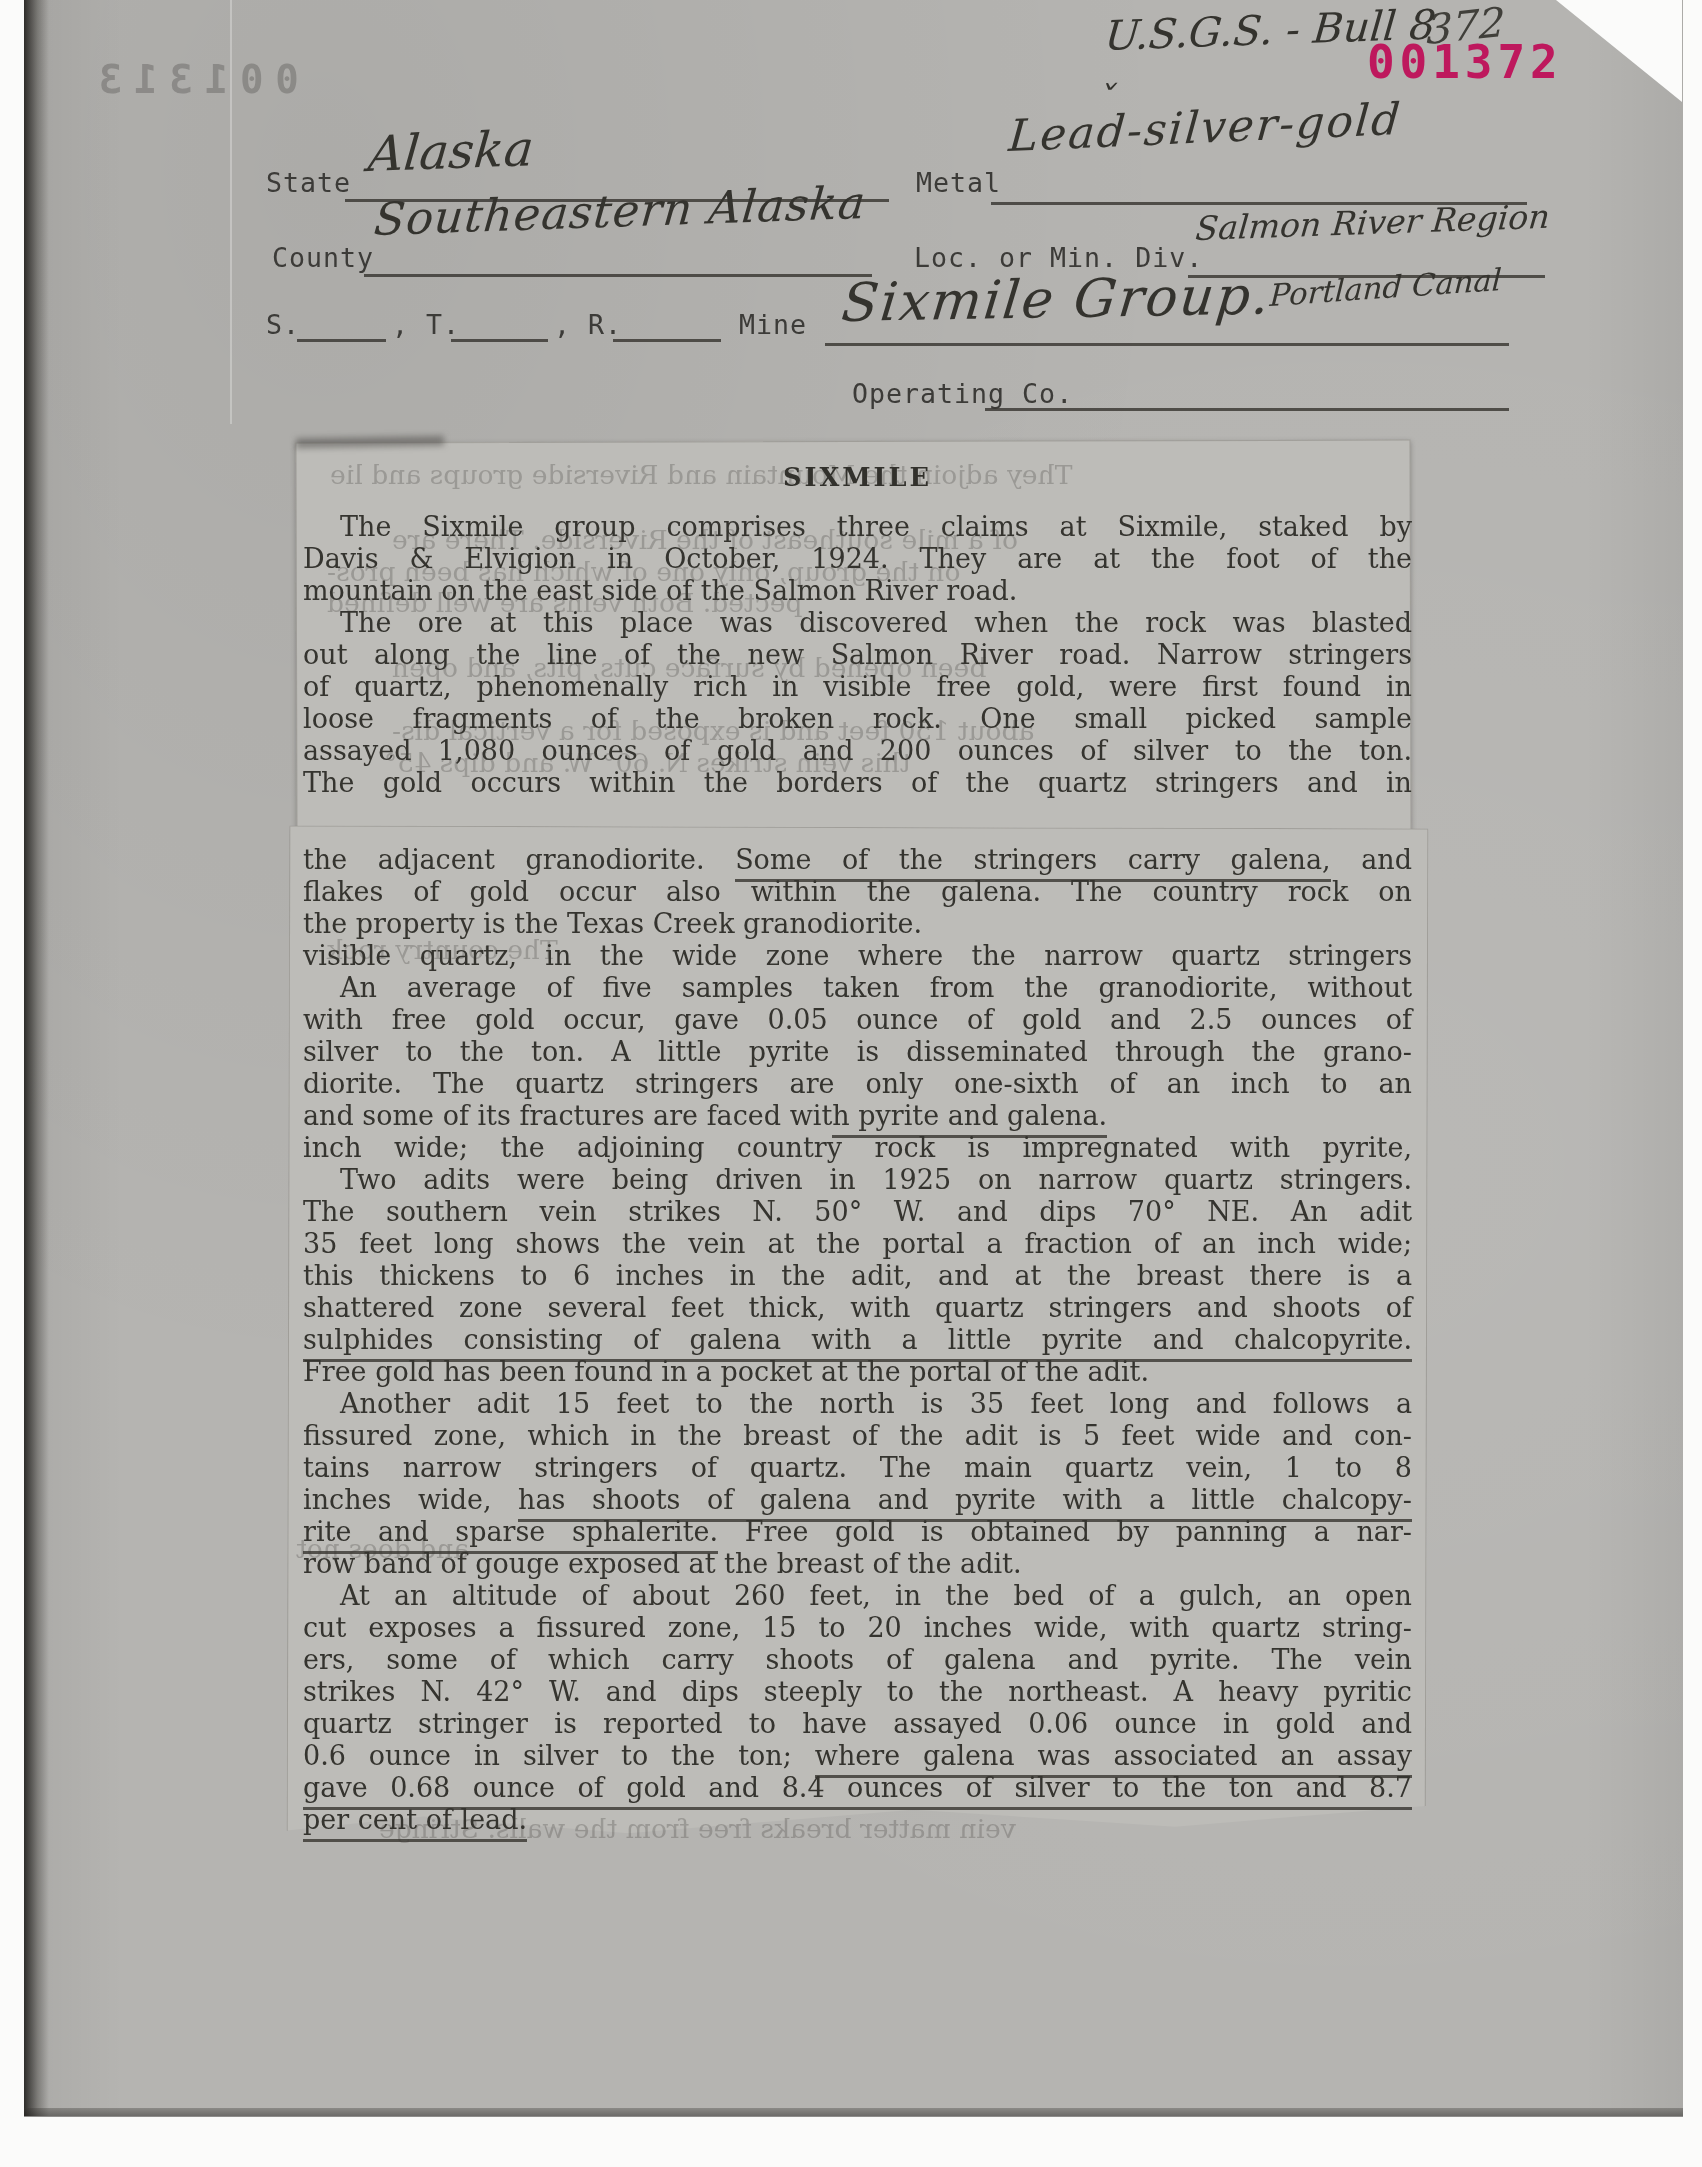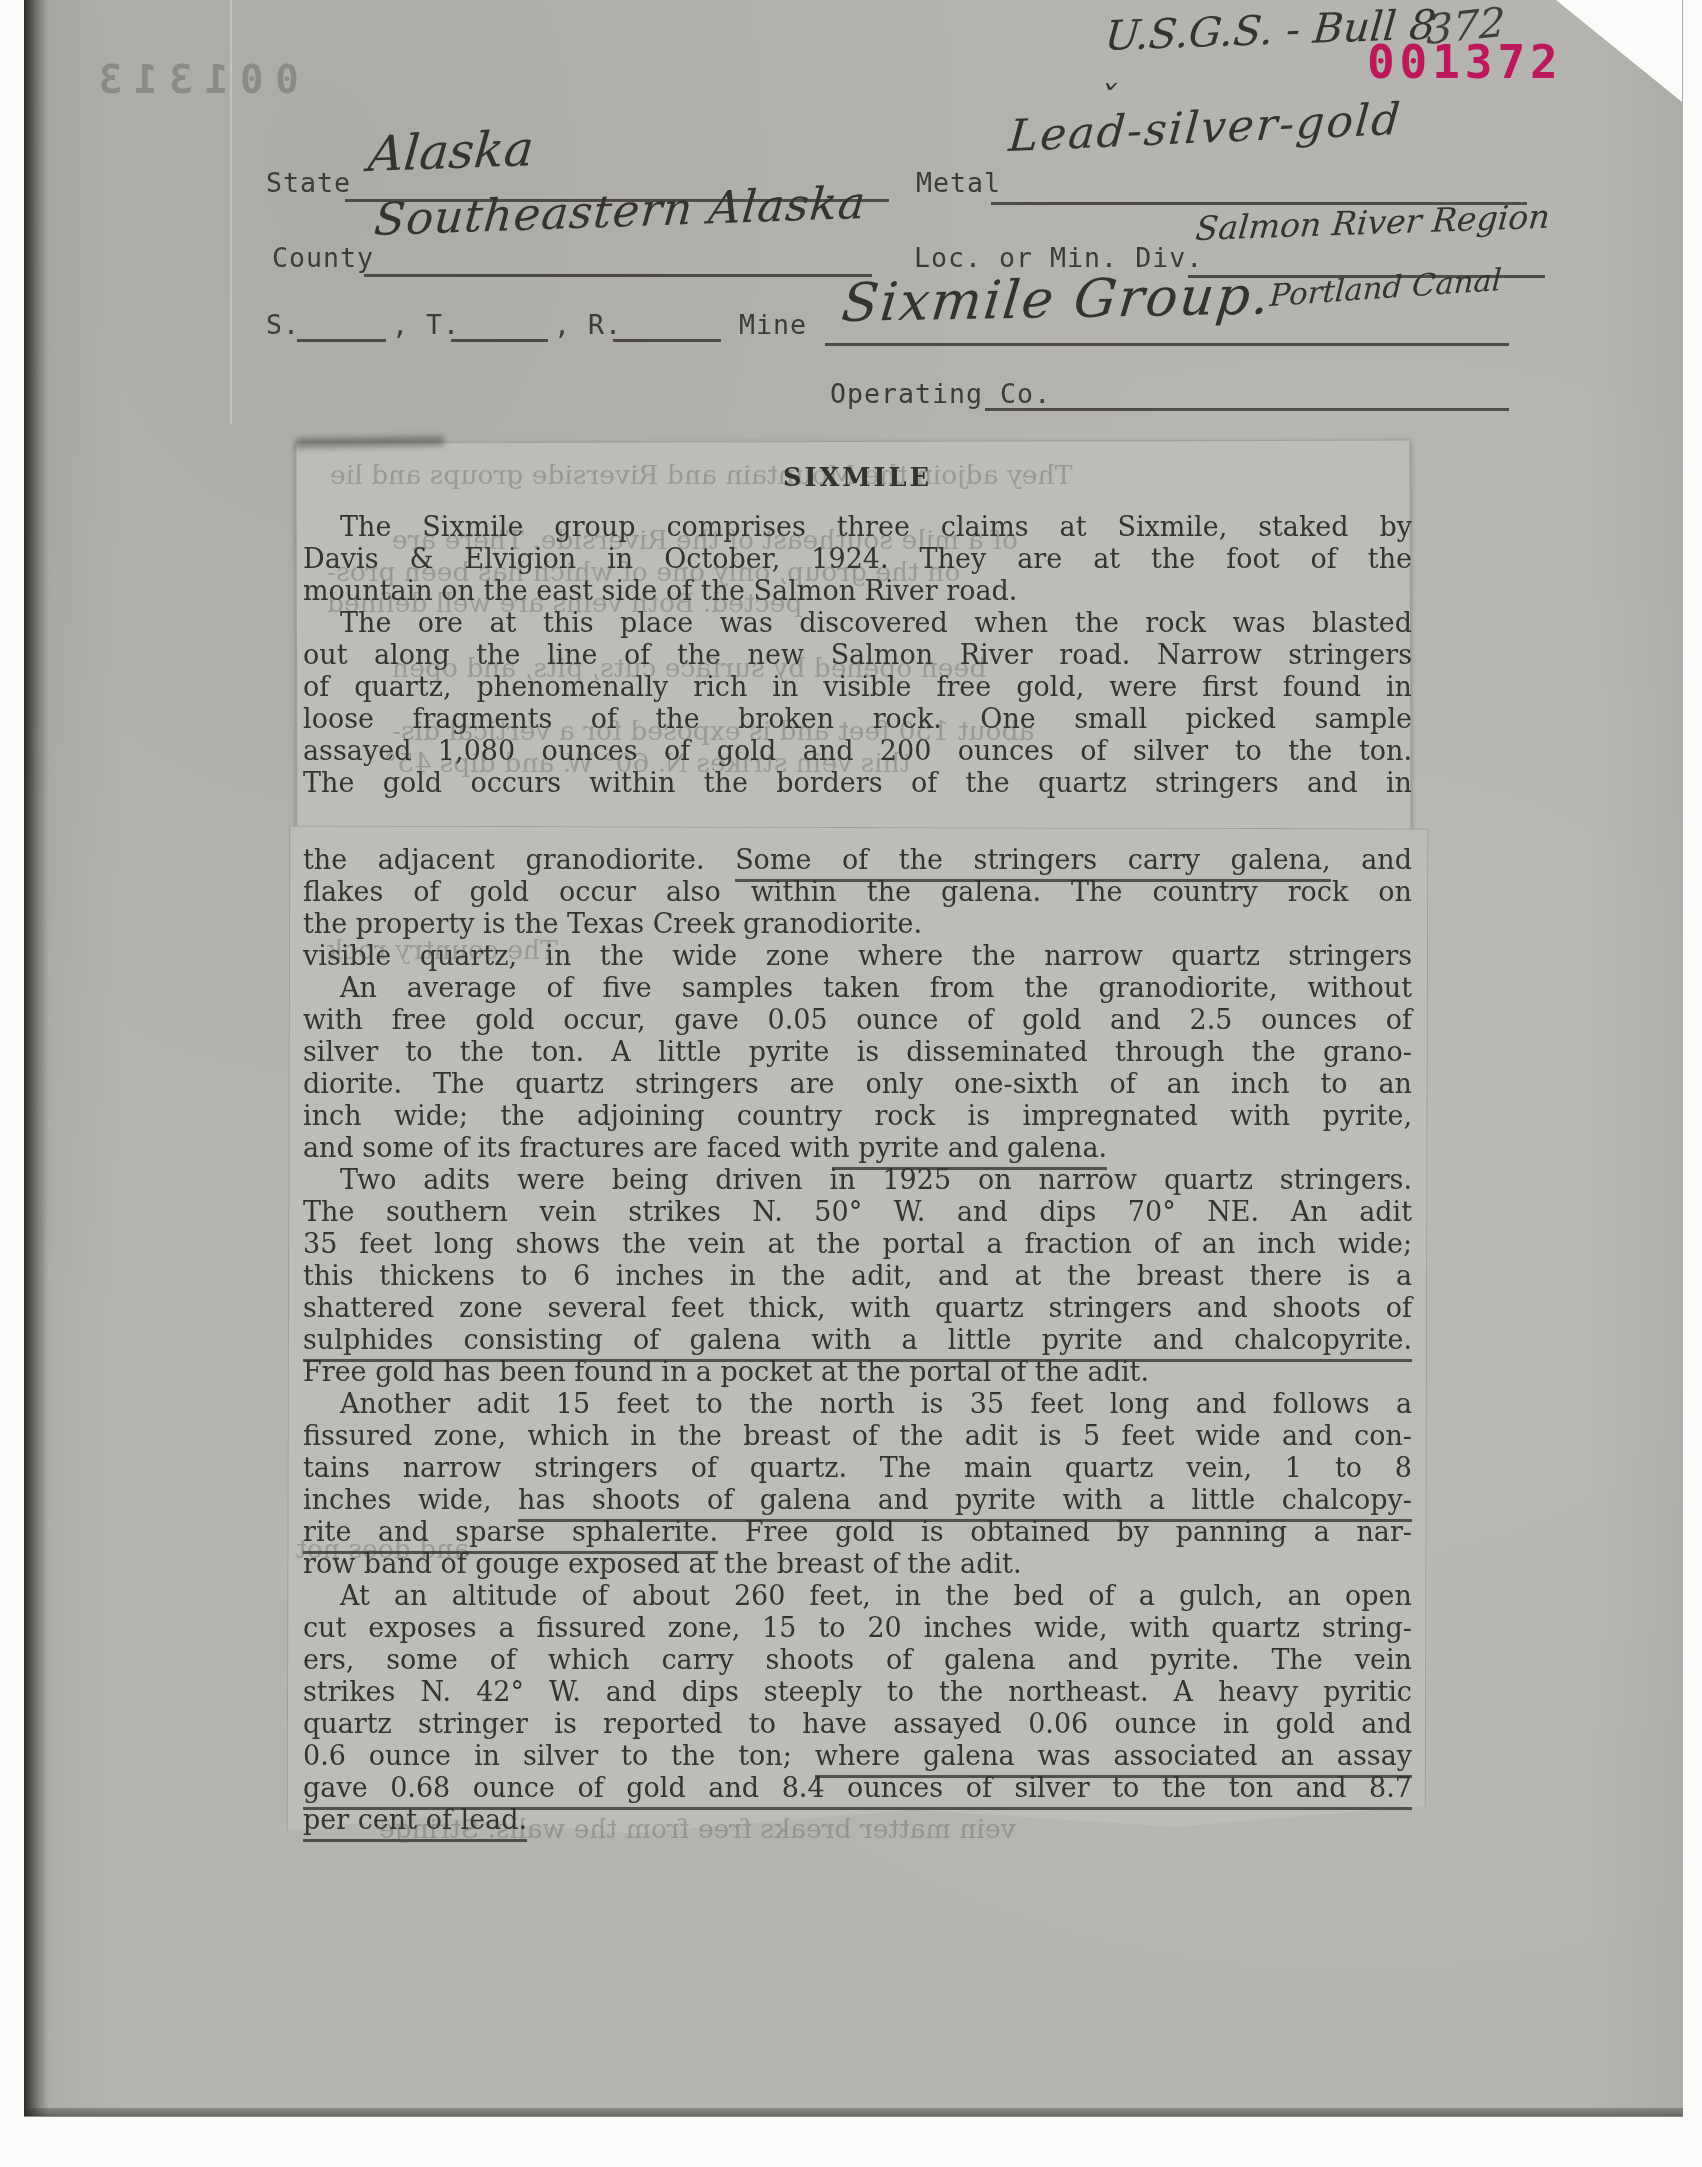--- a/index.html
+++ b/index.html
@@ -65,21 +65,21 @@
   <div class="stamp" style="left:1367px;top:35px;font-size:46px;letter-spacing:4.9px;">001372</div>
 
   <div class="tlab" style="left:266px;top:167px">State</div>
   <div class="tlab" style="left:916px;top:167px">Metal</div>
   <div class="tlab" style="left:272px;top:242px">County</div>
   <div class="tlab" style="left:914px;top:242px">Loc. or Min. Div.</div>
   <div class="tlab" style="left:266px;top:309px">S.</div>
   <div class="tlab" style="left:392px;top:309px">, T.</div>
   <div class="tlab" style="left:554px;top:309px">, R.</div>
   <div class="tlab" style="left:739px;top:309px">Mine</div>
-  <div class="tlab" style="left:830px;top:378px">Operating Co.</div>
+  <div class="tlab" style="left:852px;top:378px">Operating Co.</div>
 
   <div class="fline" style="left:345px;top:199px;width:544px"></div>
   <div class="fline" style="left:991px;top:202px;width:536px"></div>
   <div class="fline" style="left:364px;top:274px;width:508px"></div>
   <div class="fline" style="left:1188px;top:275px;width:357px"></div>
   <div class="fline" style="left:297px;top:339px;width:89px"></div>
   <div class="fline" style="left:451px;top:339px;width:97px"></div>
   <div class="fline" style="left:613px;top:339px;width:108px"></div>
   <div class="fline" style="left:825px;top:343px;width:684px"></div>
   <div class="fline" style="left:985px;top:408px;width:524px"></div>
@@ -121,22 +121,22 @@
       <div class="line"><span>assayed 1,080 ounces of gold and 200 ounces of silver to the ton.</span></div>
       <div class="line"><span>The gold occurs within the borders of the quartz stringers and in</span></div>
       <div class="line seam"><span>the adjacent granodiorite.  </span><span class="pu">Some of the stringers carry galena,</span><span> and</span></div>
       <div class="line"><span>flakes of gold occur also within the galena.  The country rock on</span></div>
       <div class="line plast"><span>the property is the Texas Creek granodiorite.</span></div>
       <div class="line"><span>visible quartz, in the wide zone where the narrow quartz stringers</span></div>
       <div class="line ind"><span>An average of five samples taken from the granodiorite, without</span></div>
       <div class="line"><span>with free gold occur, gave 0.05 ounce of gold and 2.5 ounces of</span></div>
       <div class="line"><span>silver to the ton.  A little pyrite is disseminated through the grano-</span></div>
       <div class="line"><span>diorite.  The quartz stringers are only one-sixth of an inch to an</span></div>
+      <div class="line plast"><span>and some of its fractures are faced wit</span><span class="pu">h pyrite and galena.</span></div>
       <div class="line"><span>inch wide; the adjoining country rock is impregnated with pyrite,</span></div>
-      <div class="line plast"><span>and some of its fractures are faced wit</span><span class="pu">h pyrite and galena.</span></div>
       <div class="line ind"><span>Two adits were being driven in 1925 on narrow quartz stringers.</span></div>
       <div class="line"><span>The southern vein strikes N. 50° W. and dips 70° NE.  An adit</span></div>
       <div class="line"><span>35 feet long shows the vein at the portal a fraction of an inch wide;</span></div>
       <div class="line"><span>this thickens to 6 inches in the adit, and at the breast there is a</span></div>
       <div class="line"><span>shattered zone several feet thick, with quartz stringers and shoots of</span></div>
       <div class="line"><span class="pu">sulphides consisting of galena with a little pyrite and chalcopyrite.</span></div>
       <div class="line plast"><span>Free gold has been found in a pocket at the portal of the adit.</span></div>
       <div class="line ind"><span>Another adit 15 feet to the north is 35 feet long and follows a</span></div>
       <div class="line"><span>fissured zone, which in the breast of the adit is 5 feet wide and con-</span></div>
       <div class="line"><span>tains narrow stringers of quartz.  The main quartz vein, 1 to 8</span></div>

